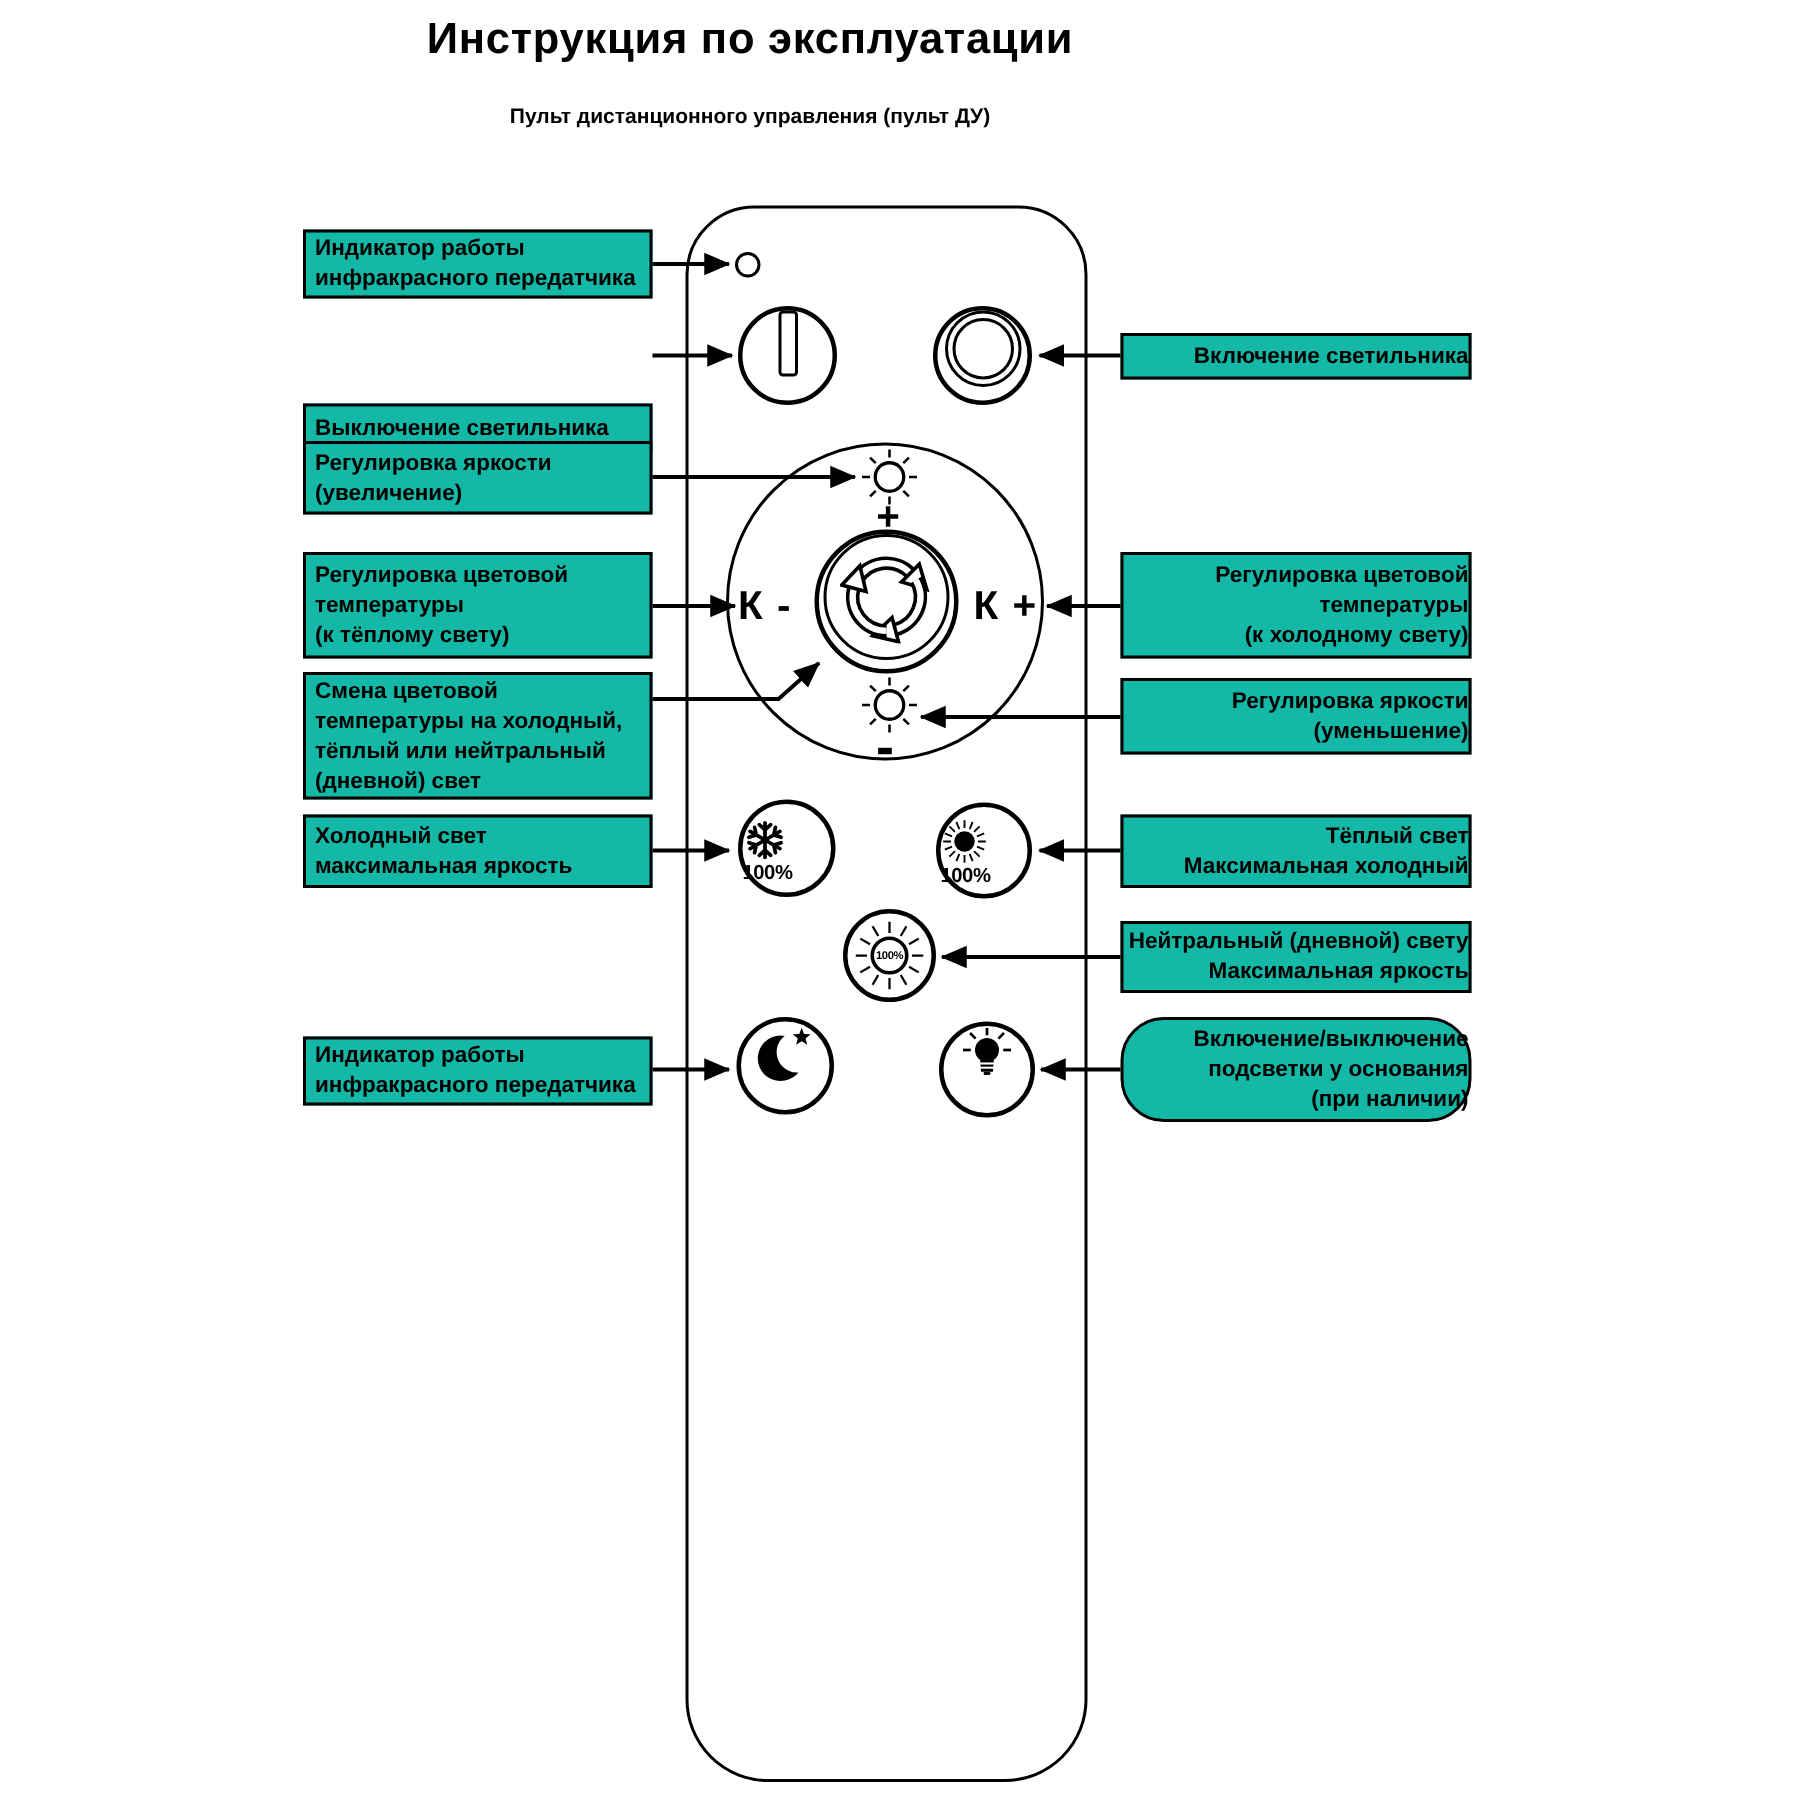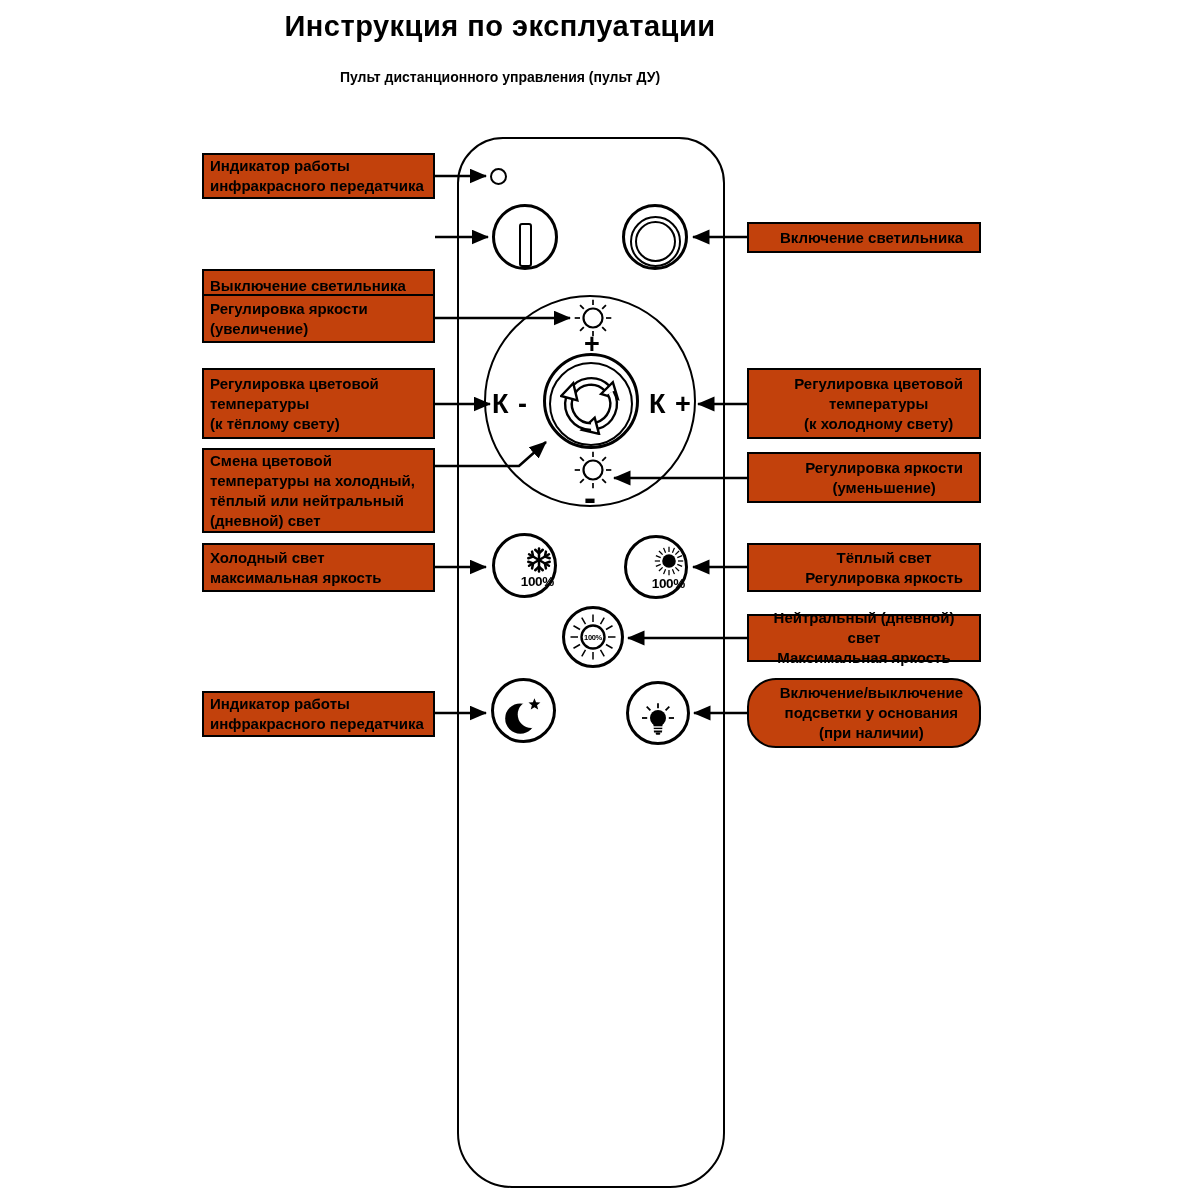--- a/index.html
+++ b/index.html
@@ -2,27 +2,27 @@
 <html lang="ru"><head>
 <meta charset="utf-8">
 <style>
   html,body{margin:0;padding:0;background:#fff;}
   .stage{position:relative;width:1000px;height:1200px;background:#fff;overflow:hidden;
          font-family:"Liberation Sans",sans-serif;font-weight:bold;color:#000;}
   .title{position:absolute;top:10px;left:0;width:100%;text-align:center;font-size:29px;letter-spacing:.5px;}
   .subtitle{position:absolute;top:69px;left:0;width:100%;text-align:center;font-size:14px;}
   .remote{position:absolute;left:457px;top:137px;width:268px;height:1051px;box-sizing:border-box;
           border:2.5px solid #000;border-radius:46px 46px 55px 55px;background:#fff;z-index:1;}
-  .box{position:absolute;box-sizing:border-box;border:2.5px solid #000;background:#c2410c;
+  .box{position:absolute;box-sizing:border-box;border:2.5px solid #000;background:#14b8a6;
        display:flex;align-items:center;font-size:15px;line-height:20px;z-index:3;}
   .box.left{left:202px;width:233px;padding:2px 6px;justify-content:flex-start;text-align:left;}
-  .box.right{left:747px;width:234px;padding:2px 16px;justify-content:flex-end;text-align:center;}
+  .box.right{left:747px;width:234px;padding:2px 0;justify-content:flex-end;text-align:right;}
   .box .txt{white-space:pre-line;}
   .circ{position:absolute;box-sizing:border-box;border:3px solid #000;border-radius:50%;background:#fff;
-        display:flex;align-items:flex-end;justify-content:center;z-index:2;}
+        display:flex;align-items:flex-start;justify-content:center;z-index:2;}
   .nested{box-sizing:border-box;border:2.5px solid #000;border-radius:50%;
           display:flex;align-items:center;justify-content:center;}
   .pwroff-bar{width:13px;height:44px;border:2.5px solid #000;border-radius:3px;background:#fff;box-sizing:border-box;}
   .bigring{position:absolute;left:484px;top:295px;width:212px;height:212px;border:2.5px solid #000;
            border-radius:50%;box-sizing:border-box;background:#fff;z-index:1;}
   .ktext{position:absolute;font-size:27px;z-index:2;transform:translateY(-50%);letter-spacing:1px;}
   .sign{position:absolute;z-index:2;transform:translate(-50%,-50%);font-size:30px;line-height:10px;}
   .pct{font-size:13.5px;letter-spacing:-.3px;}
   .colbtn{flex-direction:column;gap:0;}
   .neutral-pct{position:absolute;top:50%;left:50%;transform:translate(-50%,-50%);font-size:7.5px;letter-spacing:-.3px;}
@@ -239,24 +239,24 @@
     <span class="txt">Регулировка цветовой
 температуры
 (к холодному свету)</span>
     </div>
   <div class="box right" style="top:452px;height:51px;">
     <span class="txt">Регулировка яркости
 (уменьшение)</span>
     </div>
   <div class="box right" style="top:543px;height:49px;">
     <span class="txt">Тёплый свет
-Регулировка яркость</span>
+Максимальная холодный</span>
     </div>
   <div class="box right" style="top:614px;height:48px;">
-    <span class="txt">Нейтральный (дневной) свет
+    <span class="txt">Нейтральный (дневной) свету
 Максимальная яркость</span>
     </div>
   <div class="box right" style="top:678px;height:70px;border-radius:29px;">
     <span class="txt">Включение/выключение
 подсветки у основания
 (при наличии)</span>
     </div>
 
   <svg id="connectors" width="1200" height="1200" viewBox="0 0 1200 1200">
     <defs>

